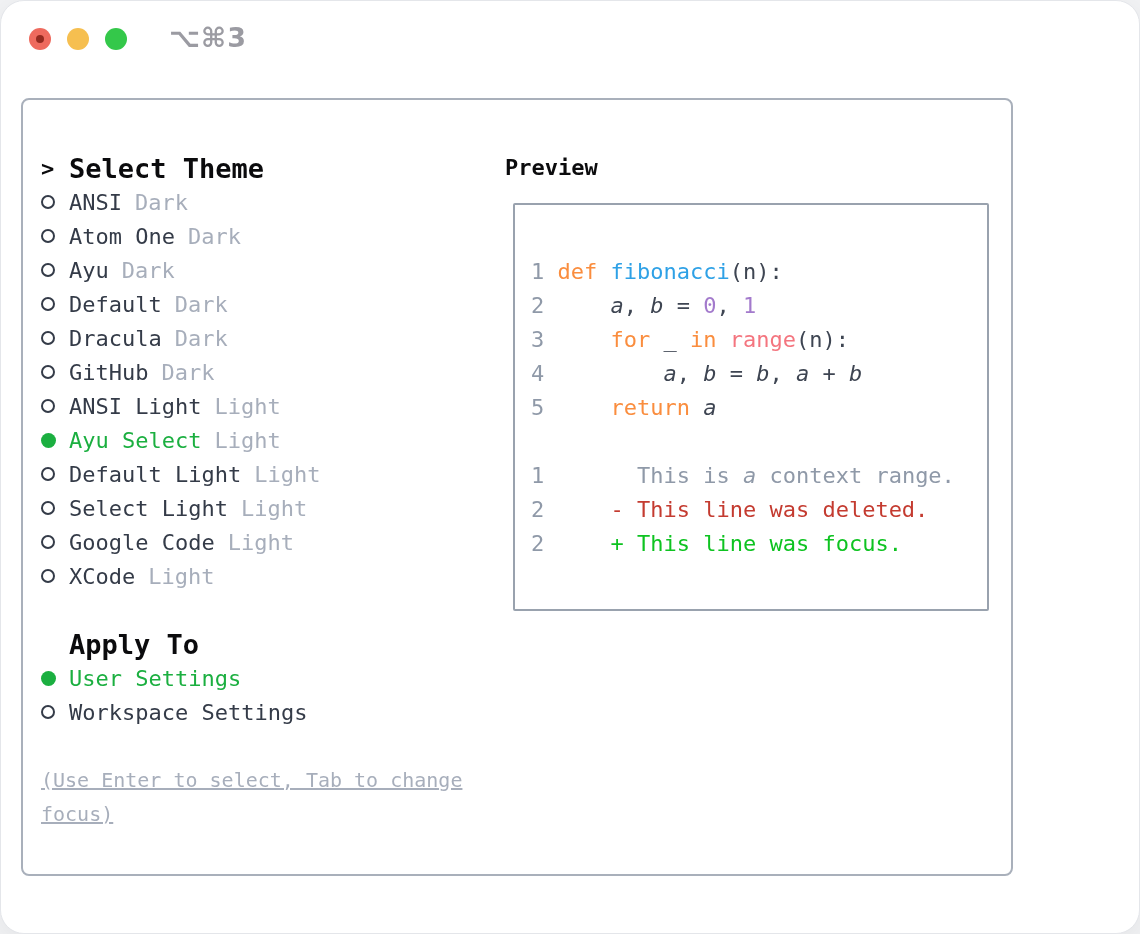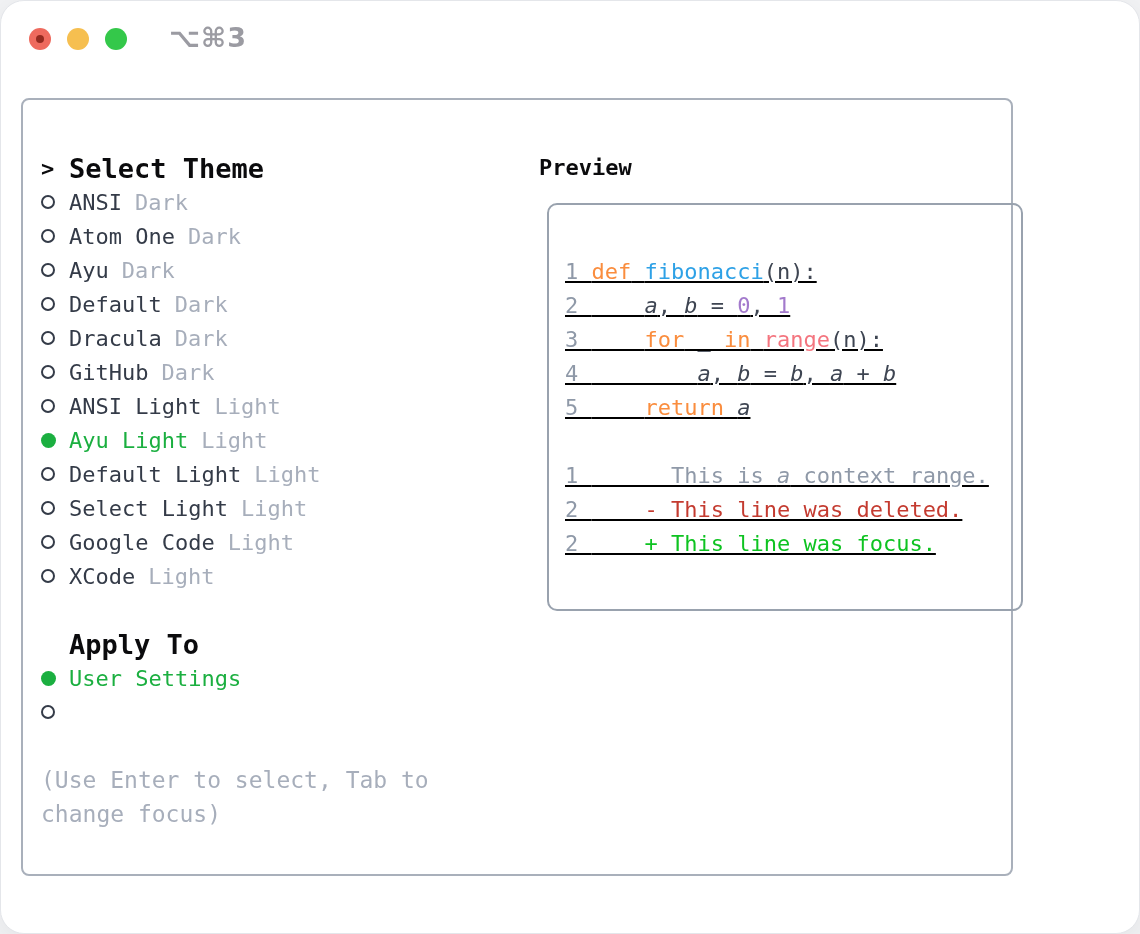--- a/index.html
+++ b/index.html
@@ -32,47 +32,46 @@
   }
   
   .panel {
     position: absolute; left: 20px; top: 97px;
     width: 992px; height: 778px;
     border: 2px solid var(--border_main);
     border-radius: 8px;
     background: #fff;
   }
   .col-left  { position: absolute; left: 18px;  top: 51px; width: 455px; }
-  .col-right { position: absolute; left: 482px; top: 51px; width: 500px; margin-left: 34px; }
+  .col-right { position: absolute; left: 482px; top: 51px; width: 500px; }
 
   .row { display: flex; align-items: center; height: 34px; font-size: 22px; color: var(--text); }
   .marker { display: inline-flex; align-items: center; width: 28px; flex: 0 0 28px; }
   .prompt { font-weight: bold; color: var(--header); font-size: 22px; }
   .hdr { font-weight: bold; color: var(--header); font-size: 27px; white-space: pre; }
   .radio {
     width: 14px; height: 14px; border-radius: 50%;
     border: 2px solid var(--text); background: transparent;
   }
   .radio.sel { width: 15px; height: 15px; border: none; background: var(--green); }
   .name { white-space: pre; }
   .name.sel { color: var(--green); }
   .variant { white-space: pre; color: var(--secondary); margin-left: 13px; }
   .spacer { height: 34px; }
-  .hint { font-size: 23px; line-height: 34px; color: var(--hint); width: 440px; }
+  .hint { font-size: 20px; line-height: 34px; color: var(--hint); width: 440px; text-decoration: underline; }
 
   
   .preview-label { height: 34px; line-height: 34px; font-size: 22px; font-weight: bold; color: var(--header); }
   .preview-box {
     margin-top: 18px; margin-left: 8px;
     width: 476px; height: 408px;
     border: 2px solid var(--border_preview);
-    border-radius: 10px;
+    border-radius: 2px;
     padding: 50px 0 0 16px;
     overflow: hidden;
-    text-decoration: underline;
   }
   .cline { height: 34px; line-height: 34px; font-size: 22px; white-space: pre; }
   .lnum { color: var(--lineno); white-space: pre; }
   .seg { white-space: pre; }
   .seg.p { color: var(--code); }
   .seg.k { color: var(--keyword); }
   .seg.f { color: var(--function); }
   .seg.n { color: var(--number); }
   .seg.c { color: var(--call); }
   .seg.x { color: var(--context); text-align: center; }
@@ -146,21 +145,21 @@
             <span class="marker">
               <span class="radio"></span>
             </span>
             <span class="name">ANSI Light</span>
             <span class="variant">Light</span>
           </div>
           <div class="row">
             <span class="marker">
               <span class="radio sel"></span>
             </span>
-            <span class="name sel">Ayu Light</span>
+            <span class="name sel">Ayu Select</span>
             <span class="variant">Light</span>
           </div>
           <div class="row">
             <span class="marker">
               <span class="radio"></span>
             </span>
             <span class="name">Default Light</span>
             <span class="variant">Light</span>
           </div>
           <div class="row">
@@ -194,20 +193,21 @@
           <div class="row">
             <span class="marker">
               <span class="radio sel"></span>
             </span>
             <span class="name sel">User Settings</span>
           </div>
           <div class="row">
             <span class="marker">
               <span class="radio"></span>
             </span>
+            <span class="name">Workspace Settings</span>
           </div>
         </div>
       <div class="spacer"></div>
       <div class="hint">(Use Enter to select, Tab to change focus)</div>
     </div>
 
     <div class="col-right">
       <div class="preview-label">Preview</div>
       <div class="preview-box">
         <div id="code">

